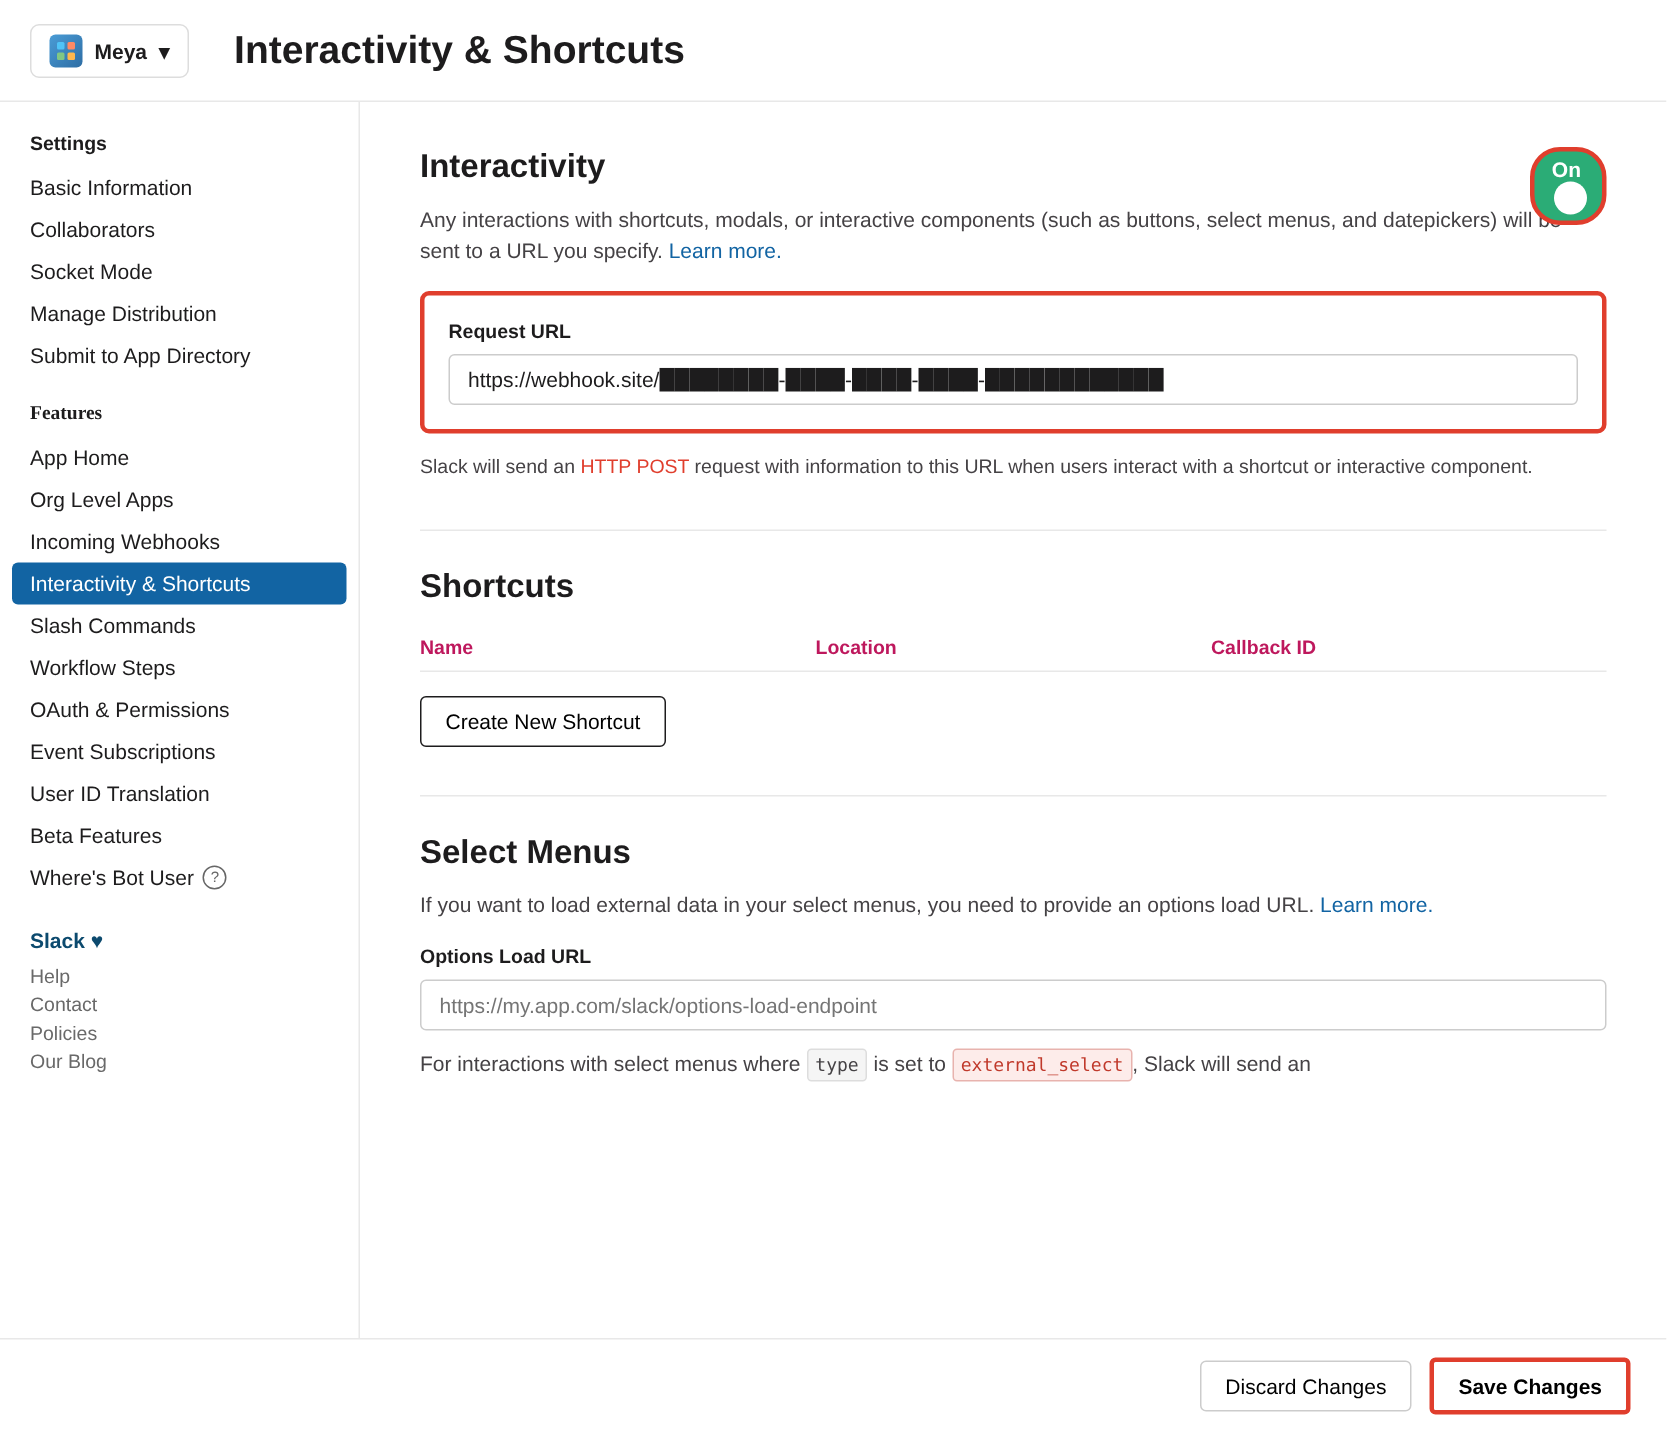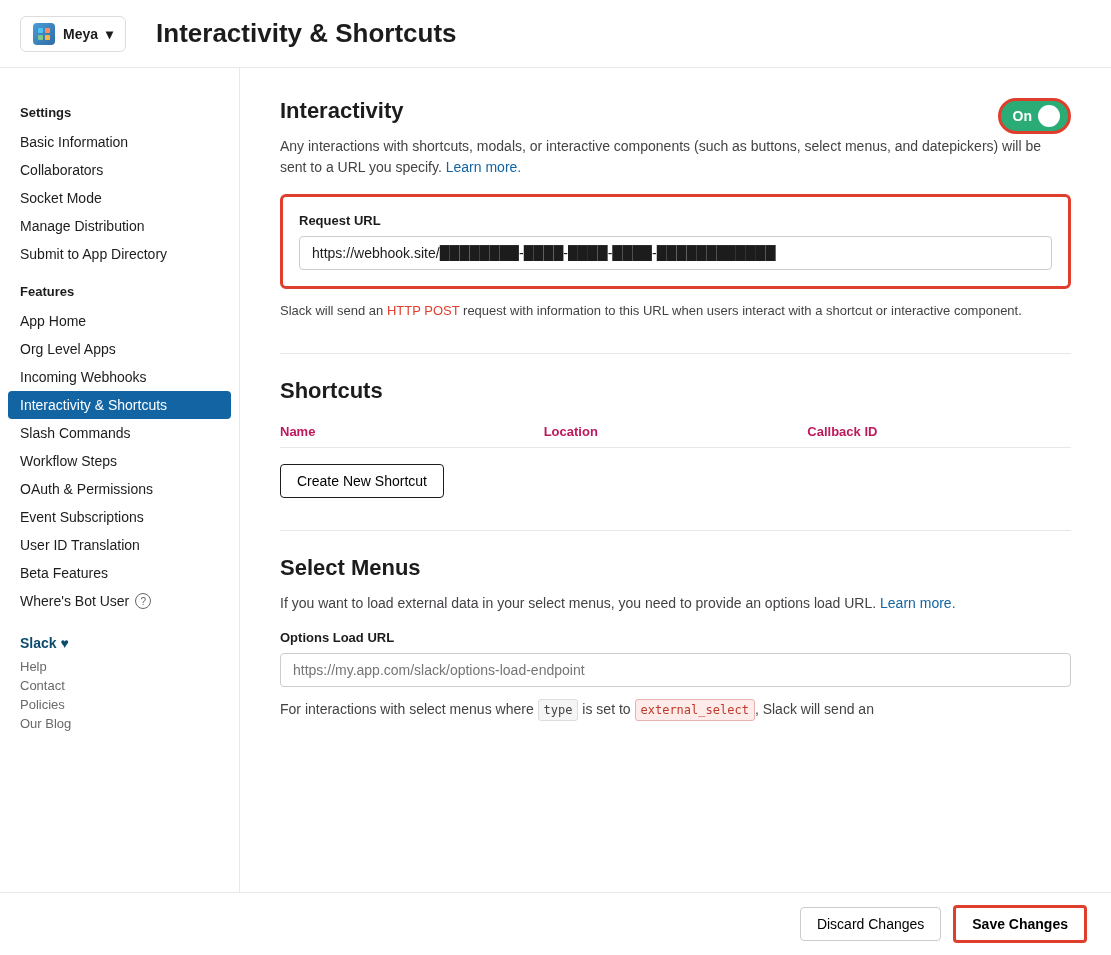--- a/index.html
+++ b/index.html
@@ -10,42 +10,42 @@
     .app-selector { display: flex; align-items: center; gap: 8px; border: 1px solid #ddd; border-radius: 6px; padding: 6px 12px; cursor: pointer; font-weight: 600; font-size: 14px; }
     .app-selector .app-icon { width: 22px; height: 22px; background: linear-gradient(135deg, #4A9CD6, #2E6DA4); border-radius: 4px; display: flex; align-items: center; justify-content: center; }
     .app-selector .app-icon svg { width: 14px; height: 14px; }
 
     .page-title { font-size: 26px; font-weight: 700; margin-left: 30px; color: #1d1c1d; }
 
     .layout { display: flex; flex: 1; overflow: hidden; }
 
     .sidebar { width: 240px; min-width: 240px; border-right: 1px solid #e8e8e8; overflow-y: auto; padding: 20px 0; background: #fff; }
 
-    .sidebar-section-title { font-weight: 700; font-size: 13px; padding: 0 20px 8px; color: #1d1c1d; margin-top: 17px; }
+    .sidebar-section-title { font-weight: 700; font-size: 13px; padding: 0 20px 8px; color: #1d1c1d; }
     .sidebar-item { display: flex; align-items: center; padding: 6px 20px; font-size: 14px; color: #1d1c1d; cursor: pointer; text-decoration: none; }
     .sidebar-item.active { background: #1264A3; color: #fff; border-radius: 4px; margin: 0 8px; padding: 6px 12px; }
-    .sidebar-features-title { font-weight: 700; font-size: 13px; padding: 8px 20px 8px; color: #1d1c1d; margin-top: 8px; }
+    .sidebar-features-title { font-weight: 700; font-size: 13px; padding: 8px 20px 8px; color: #1d1c1d; margin-top: 8px; font-family: Liberation Serif, serif; }
 
     .sidebar-help-icon { display: inline-flex; align-items: center; justify-content: center; width: 16px; height: 16px; border: 1px solid #666; border-radius: 50%; font-size: 10px; color: #666; margin-left: 6px; }
 
     .sidebar-footer { margin-top: 20px; padding: 0 20px; }
     .sidebar-slack { color: #0c4a6e; font-weight: 700; margin-bottom: 8px; }
     .sidebar-footer a { display: block; color: #696969; font-size: 13px; margin-bottom: 4px; cursor: pointer; }
 
     .main-content { flex: 1; overflow-y: auto; padding: 30px 40px; background: #fff; }
 
     .section { margin-bottom: 32px; }
     .section-title { font-size: 22px; font-weight: 700; margin-bottom: 12px; color: #1d1c1d; }
     .section-desc { font-size: 14px; color: #454245; line-height: 1.5; margin-bottom: 16px; }
     .section-desc a { color: #1264A3; text-decoration: none; }
 
     .interactivity-toggle-box { position: relative; }
     .toggle-container { position: absolute; top: 0; right: 0; }
 
-    .toggle-switch { display: inline-flex; align-items: center; background: #2BAC76; border-radius: 20px; padding: 4px 8px 4px 12px; cursor: pointer; border: 3px solid #E03E2D; }
+    .toggle-switch { display: inline-flex; align-items: center; background: #2BAC76; border-radius: 20px; padding: 4px 8px 4px 12px; cursor: pointer; border: 3px solid #E03E2D; flex-direction: column; }
     .toggle-label { color: #fff; font-weight: 700; font-size: 14px; margin-right: 6px; }
     .toggle-circle { width: 22px; height: 22px; background: #fff; border-radius: 50%; }
 
     .request-url-box { border: 3px solid #E03E2D; border-radius: 6px; padding: 16px; margin-bottom: 12px; }
     .request-url-label { font-weight: 700; font-size: 13px; margin-bottom: 8px; }
     .url-input { width: 100%; border: 1px solid #ccc; border-radius: 4px; padding: 8px 12px; font-size: 14px; color: #1d1c1d; outline: none; }
 
     .request-url-desc { font-size: 13px; color: #454245; line-height: 1.5; }
     .request-url-desc a { color: #E03E2D; text-decoration: none; }
 

